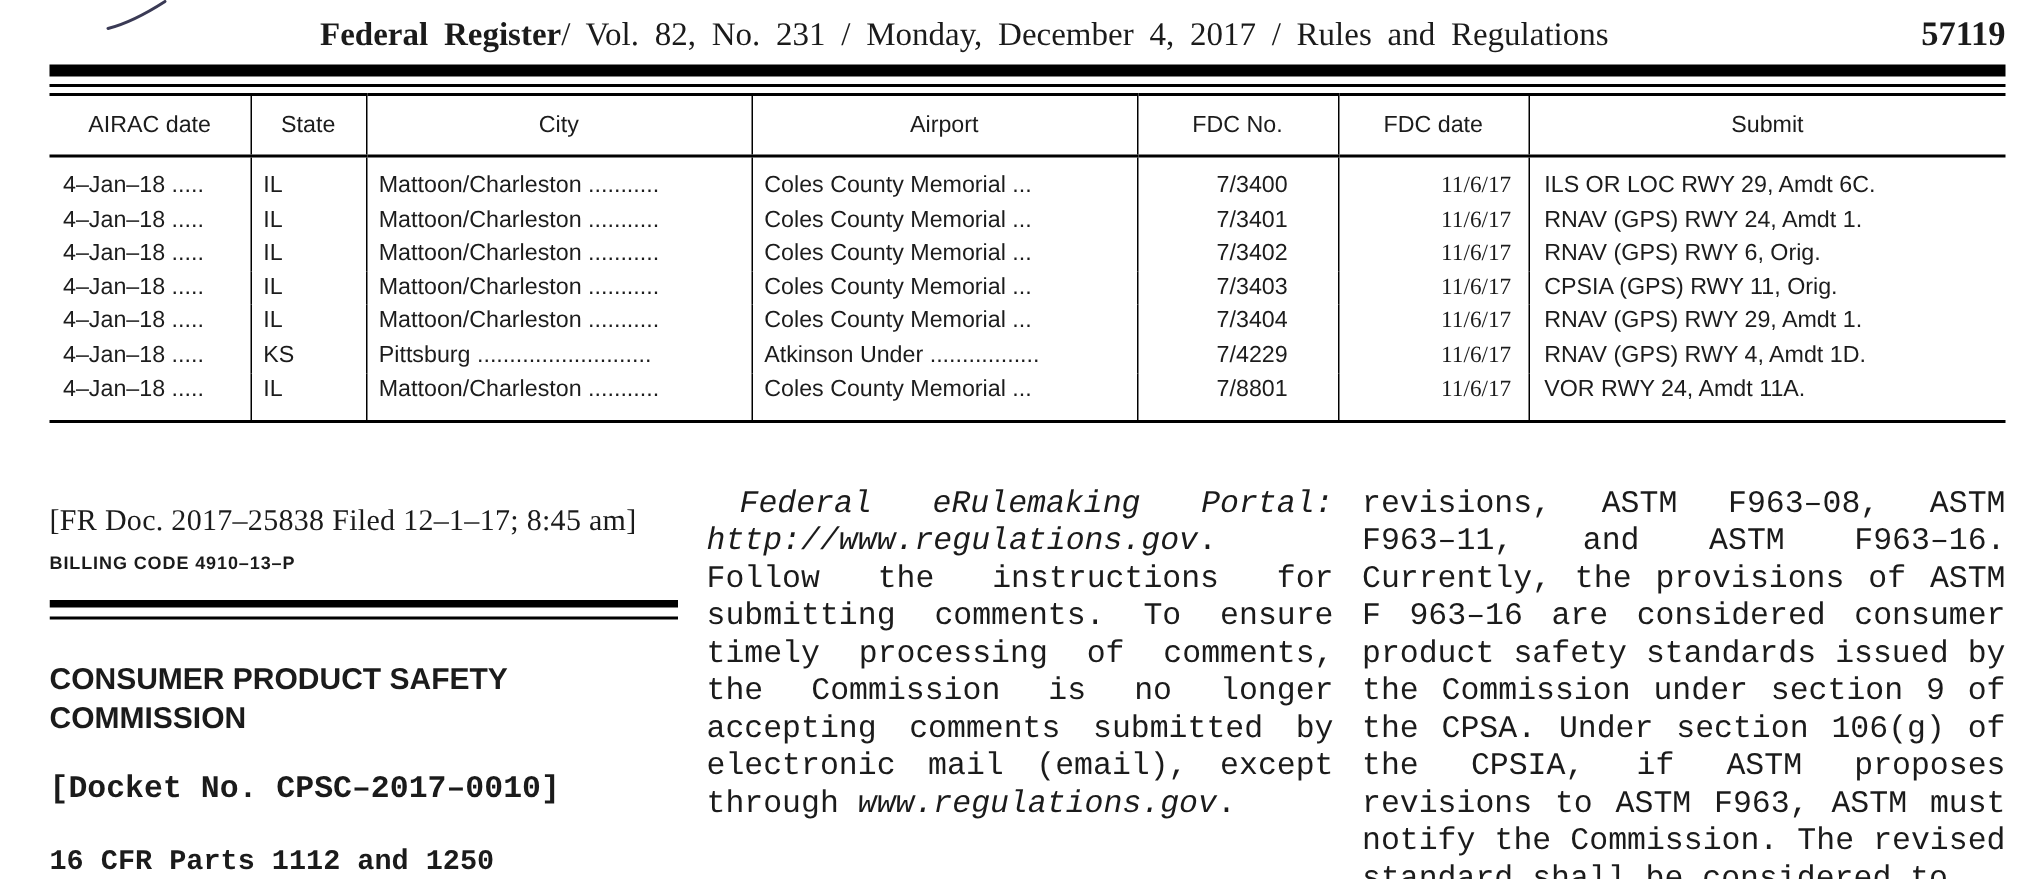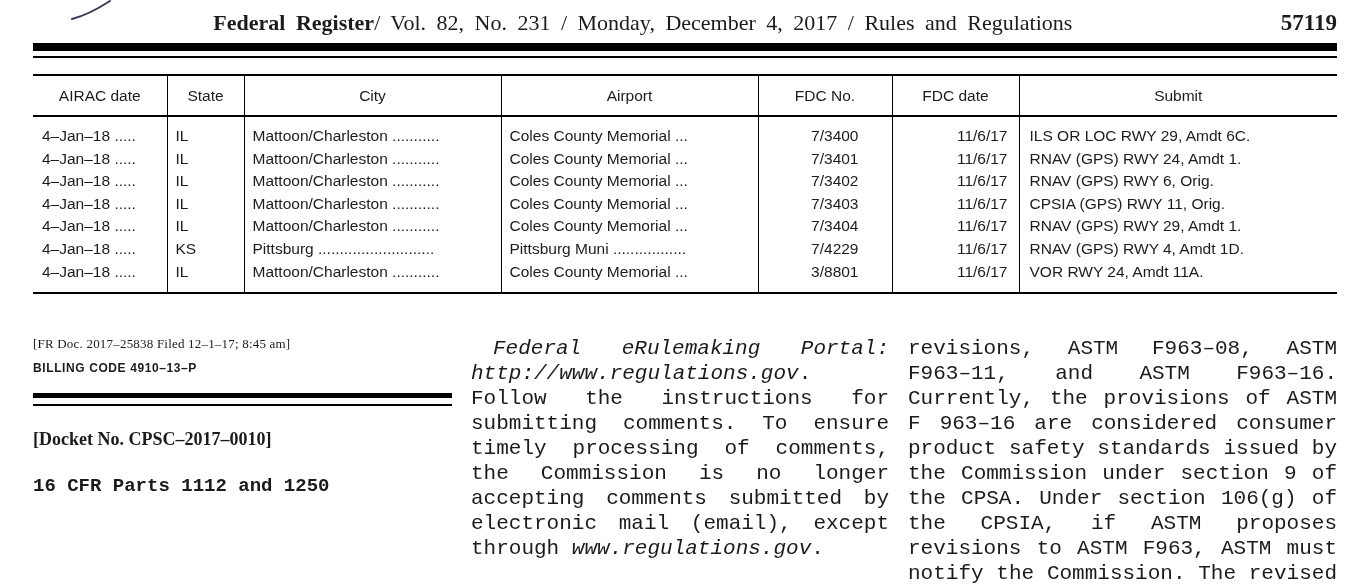--- a/index.html
+++ b/index.html
@@ -23,21 +23,21 @@
   }
   .masthead-title b { font-weight: bold; }
   .page-num { font-size: 23px; font-weight: bold; margin-left: 28px; }
 
   .rule-thick { height: 8px; background: #000; margin-top: 7px; }
   .rule-thin  { height: 2px; background: #000; margin-top: 5px; }
 
   
   table.faa {
     width: 100%; border-collapse: collapse; table-layout: fixed;
-    margin-top: 16px;
+    margin-top: 4px;
     font-family: "Liberation Sans", sans-serif;
     font-size: 15.5px; color: #1c1c1c;
   }
   table.faa { border-bottom: 2px solid #000; }
   table.faa thead th {
     border-top: 2px solid #000; border-bottom: 2px solid #000;
     font-weight: normal; text-align: center; height: 41px;
     vertical-align: middle; padding: 0 4px;
   }
   table.faa th.c1, table.faa td.c1,
@@ -47,49 +47,49 @@
   table.faa th.c5, table.faa td.c5,
   table.faa th.c6, table.faa td.c6 { border-left: 1.5px solid #000; }
   table.faa tbody td {
     line-height: 22.6px; padding: 0 8px; white-space: nowrap;
     overflow: hidden; vertical-align: top;
   }
   table.faa tbody tr:first-child td { padding-top: 8px; }
   table.faa tbody tr:last-child td { padding-bottom: 9px; }
   table.faa td.c0 { padding-left: 9px; }
   table.faa td.c4 { text-align: right; padding-right: 33px; }
-  table.faa td.c5 { text-align: right; padding-right: 11px; }
+  table.faa td.c5 { text-align: right; padding-right: 11px; font-family: Liberation Serif, serif; }
   table.faa td.c6 { padding-left: 10px; }
 
   
   .columns { display: flex; gap: 19px; margin-top: 42px; }
   .col { overflow: hidden; }
   .col-left   { width: 419px; flex: none; }
   .col-middle { width: 418px; flex: none; }
   .col-right  { flex: 1; }
 
   .serif-body { font-size: 21px; line-height: 25px; text-align: justify; font-family: Liberation Mono, monospace; }
   .serif-body p { margin: 0; }
   .serif-body p.indent { text-indent: 22px; }
   .it { font-style: italic; }
 
-  .fr-doc { font-size: 13px; letter-spacing: 0.2px; }
+  .fr-doc { font-size: 20px; letter-spacing: 0.2px; margin-top: 12px; }
   .billing {
     font-family: "Liberation Sans", sans-serif; font-weight: bold;
     font-size: 12px; letter-spacing: 0.6px; margin-top: 9px;
   }
   .dbl-thick { height: 5px; background: #000; margin-top: 18px; }
   .dbl-thin  { height: 1.5px; background: #000; margin-top: 6px; }
   .agency {
     font-family: "Liberation Sans", sans-serif; font-weight: bold;
     font-size: 20px; line-height: 26px; max-width: 372px; margin-top: 27px;
   }
   .docket {
-    font-family: Liberation Serif, serif; font-weight: bold;
-    font-size: 18px; margin-top: 23px;
+    font-family: Liberation Mono, monospace; font-weight: bold;
+    font-size: 21px; margin-top: 23px;
   }
   .cfr {
     font-family: Liberation Mono, monospace; font-weight: bold;
     font-size: 19px; margin-top: 25px;
   }
 </style>
 </head>
 <body>
 
 <div class="page">
@@ -174,44 +174,45 @@
             <td class="c2">Mattoon/Charleston ...........</td>
             <td class="c3">Coles County Memorial ...</td>
             <td class="c4">7/3404</td>
             <td class="c5">11/6/17</td>
             <td class="c6">RNAV (GPS) RWY 29, Amdt 1.</td>
           </tr>
           <tr>
             <td class="c0">4–Jan–18 .....</td>
             <td class="c1">KS</td>
             <td class="c2">Pittsburg ...........................</td>
-            <td class="c3">Pittsburg Muni .................</td>
+            <td class="c3">Atkinson Under .................</td>
             <td class="c4">7/4229</td>
             <td class="c5">11/6/17</td>
             <td class="c6">RNAV (GPS) RWY 4, Amdt 1D.</td>
           </tr>
           <tr>
             <td class="c0">4–Jan–18 .....</td>
             <td class="c1">IL</td>
             <td class="c2">Mattoon/Charleston ...........</td>
             <td class="c3">Coles County Memorial ...</td>
-            <td class="c4">3/8801</td>
+            <td class="c4">7/8801</td>
             <td class="c5">11/6/17</td>
             <td class="c6">VOR RWY 24, Amdt 11A.</td>
           </tr>
         </tbody>
     </table>
 
     <div class="columns">
 
       <div class="col col-left">
         <div class="fr-doc">[FR Doc. 2017–25838 Filed 12–1–17; 8:45 am]</div>
         <div class="billing">BILLING CODE 4910–13–P</div>
         <div class="dbl-thick"></div>
         <div class="dbl-thin"></div>
+        <div class="agency">CONSUMER PRODUCT SAFETY COMMISSION</div>
         <div class="docket">[Docket No. CPSC–2017–0010]</div>
         <div class="cfr">16 CFR Parts 1112 and 1250</div>
       </div>
 
       <div class="col col-middle serif-body">
         <p class="indent"><span class="it">Federal eRulemaking Portal: </span><span class="it">http://</span><wbr><span class="it">www.regulations.gov</span><span>. Follow the instructions for submitting comments. To ensure timely processing of comments, the Commission is no longer accepting comments submitted by electronic mail (email), except through </span><span class="it">www.regulations.gov</span><span>.</span></p>
       </div>
 
       <div class="col col-right serif-body">
         <p>revisions, ASTM F963–08, ASTM F963–11, and ASTM F963–16. Currently, the provisions of ASTM F 963–16 are considered consumer product safety standards issued by the Commission under section 9 of the CPSA. Under section 106(g) of the CPSIA, if ASTM proposes revisions to ASTM F963, ASTM must notify the Commission. The revised standard shall be considered to</p>

